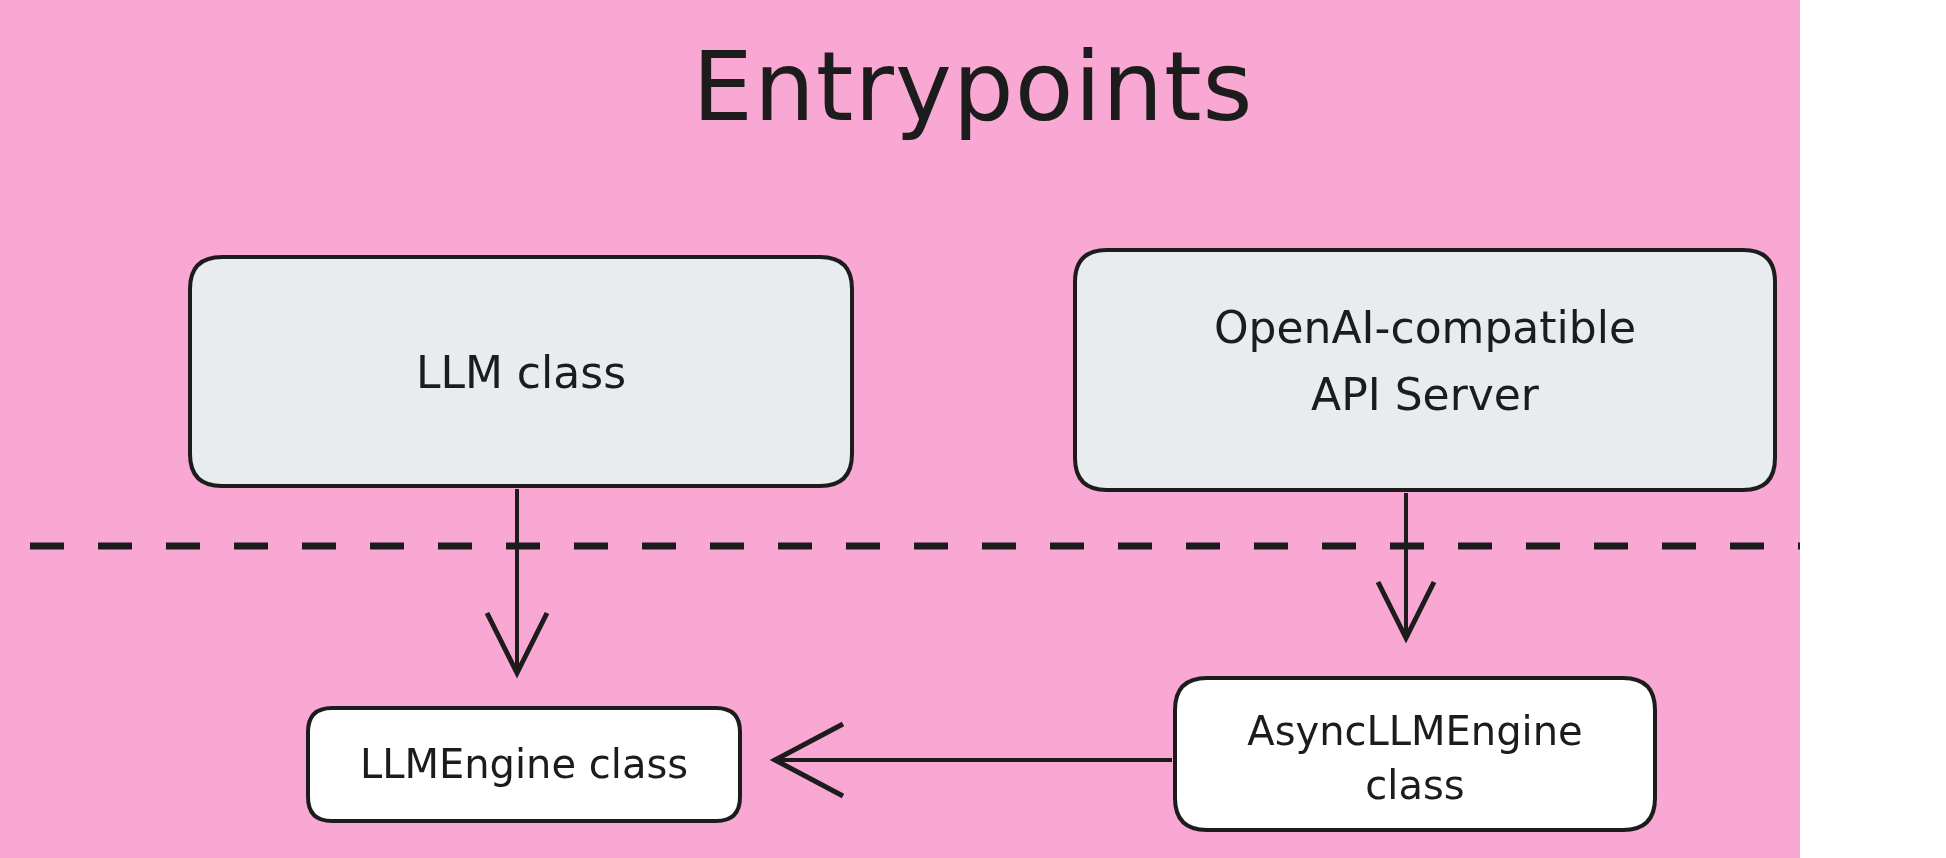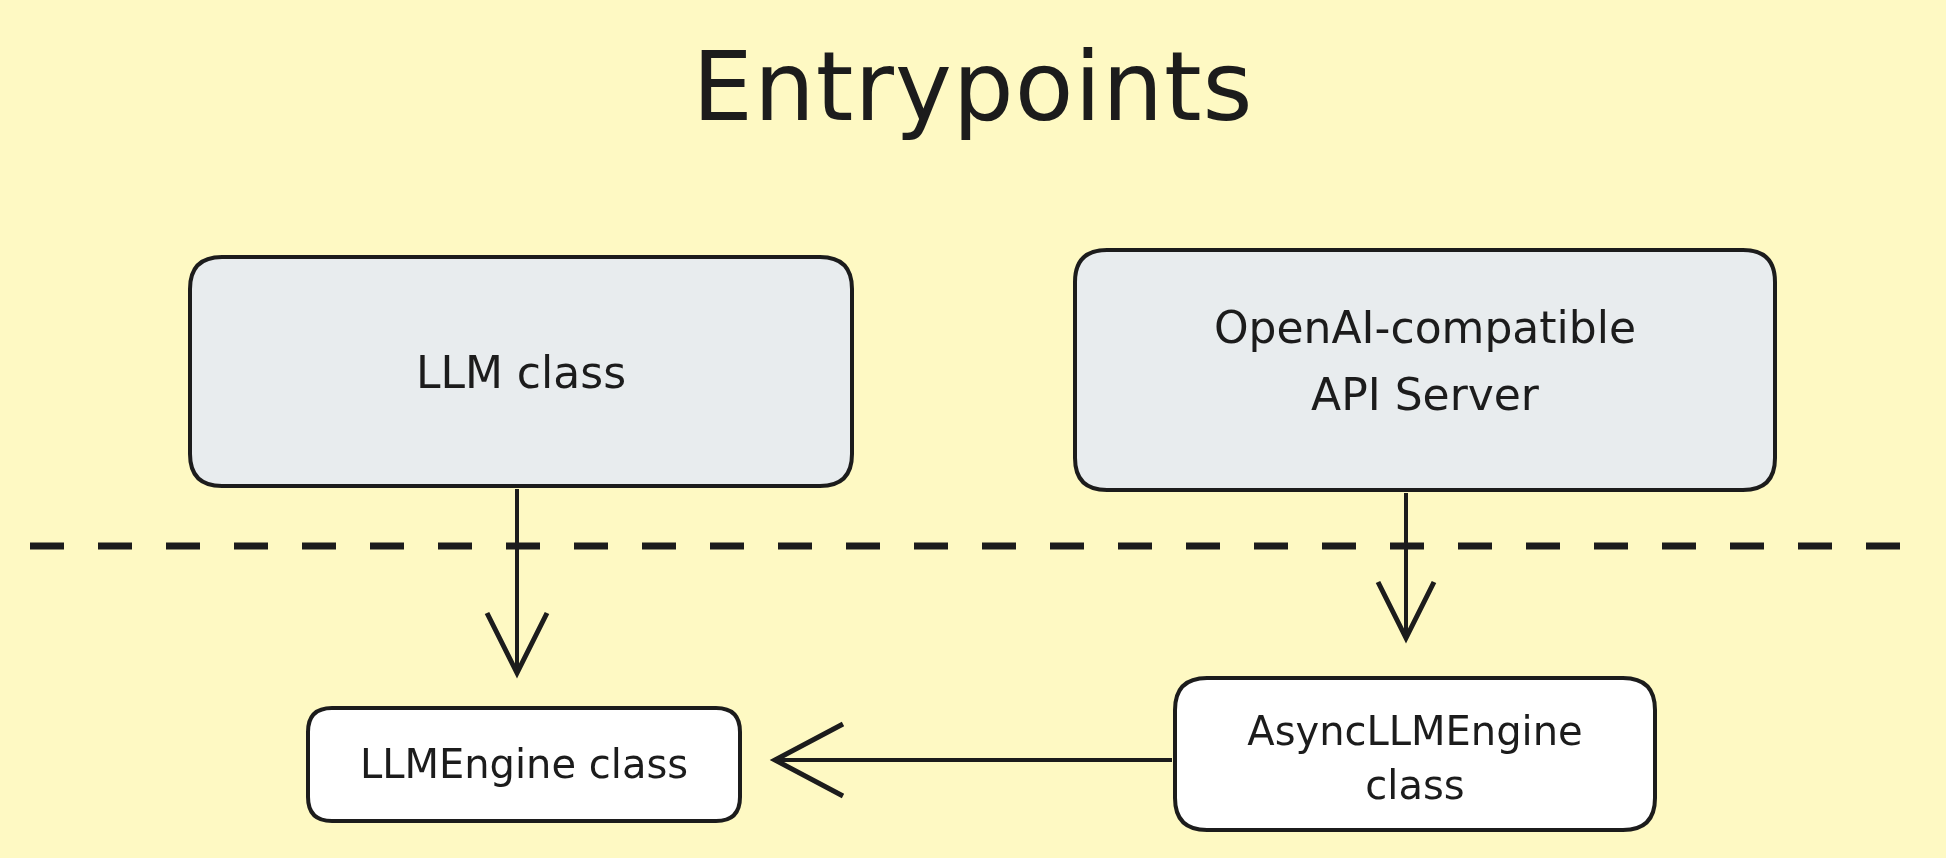--- a/index.html
+++ b/index.html
@@ -6,23 +6,23 @@
   html, body {
     margin: 0;
     padding: 0;
     background: #ffffff;
   }
   body {
     font-family: "DejaVu Sans", sans-serif;
   }
   #canvas {
     position: relative;
-    width: 1946px;
+    width: 1800px;
     height: 858px;
-    background: #fef9c3;
+    background: #f9a8d4;
     overflow: hidden;
   }
   #diagram-svg {
     position: absolute;
     left: 0;
     top: 0;
     width: 1946px;
     height: 858px;
     display: block;
   }

